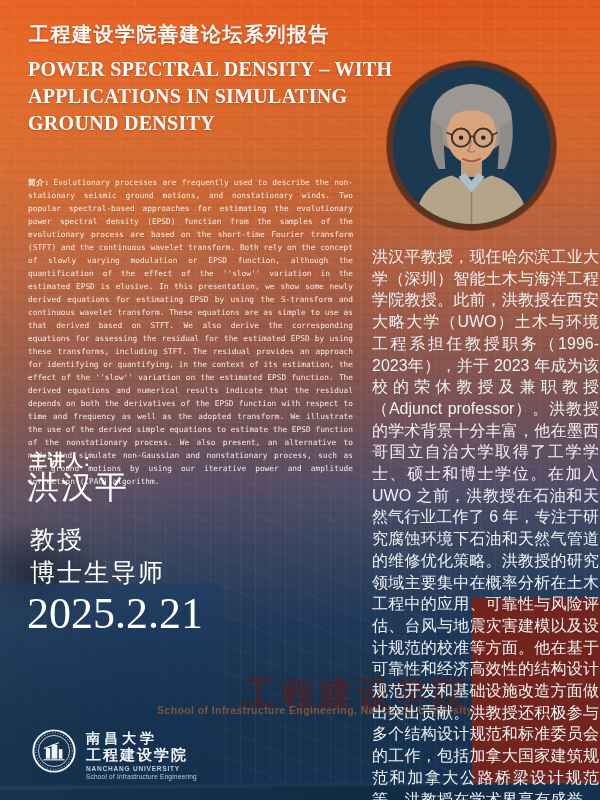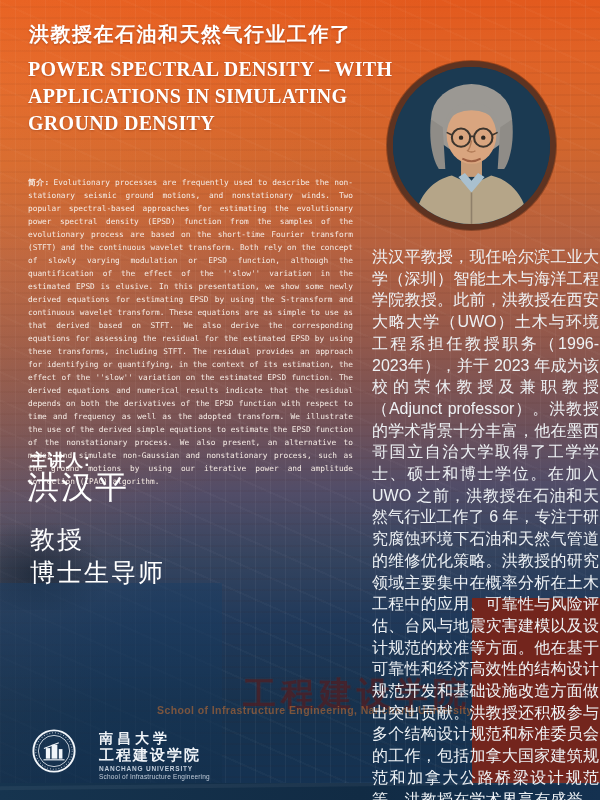--- a/index.html
+++ b/index.html
@@ -68,39 +68,39 @@
   .event-time{position:absolute;left:27px;top:639px;z-index:5;font-family:"Liberation Serif",serif;font-size:44px;line-height:1;}
   .venue{position:absolute;left:30px;top:684px;z-index:5;font-size:17px;letter-spacing:0.5px;color:#eaeff4;}
 
   
   .bio{position:absolute;left:372px;top:246px;width:227px;z-index:5;
     font-size:16px;line-height:21.7px;text-align:justify;color:#eef2f5;}
 
   
   .logo-row{position:absolute;left:31px;top:728px;z-index:5;display:flex;align-items:flex-start;}
   .seal{width:46px;height:46px;flex:0 0 auto;}
-  .logo-text{margin-left:22px;padding-top:2px;}
+  .logo-text{margin-left:9px;padding-top:2px;}
   .logo-cn-1{font-size:14px;font-weight:bold;letter-spacing:4px;line-height:16px;color:#f0f4f8;}
   .logo-cn-2{font-size:15px;font-weight:bold;letter-spacing:2px;line-height:17px;color:#f0f4f8;}
   .logo-en-1{font-size:6.5px;font-weight:bold;letter-spacing:0.8px;line-height:8px;margin-top:2px;color:#c2cdda;}
   .logo-en-2{font-size:6.5px;letter-spacing:0.2px;line-height:8px;color:#c2cdda;}
 </style>
 </head>
 <body>
 
 <div class="poster">
 
   <div class="tree"></div>
   <div class="panel-blue"></div>
   <div class="wm wm-cn">工程建设学院</div>
   <div class="wm wm-en">School of Infrastructure Engineering, Nanchang University</div>
   <div class="panel-red"></div>
   <div class="bottom-strip"></div>
 
-  <div class="series-title">洪教授在石油和天然气行业工作了</div>
+  <div class="series-title">工程建设学院善建论坛系列报告</div>
   <div class="en-title">
     <div>POWER SPECTRAL DENSITY – WITH</div>
     <div>APPLICATIONS IN SIMULATING</div>
     <div>GROUND DENSITY</div>
   </div>
 
   <div class="photo">
     <svg viewBox="0 0 120 120">
       <rect width="120" height="120" fill="#1b3a52"></rect>
 
@@ -131,20 +131,21 @@
     </svg>
   </div>
 
   <p class="abstract"><span class="lbl">简介:</span><span>Evolutionary processes are frequently used to describe the non-stationary seismic ground motions, and nonstationary winds. Two popular spectral-based approaches for estimating the evolutionary power spectral density (EPSD) function from the samples of the evolutionary process are based on the short-time Fourier transform (STFT) and the continuous wavelet transform. Both rely on the concept of slowly varying modulation or EPSD function, although the quantification of the effect of the ''slow'' variation in the estimated EPSD is elusive. In this presentation, we show some newly derived equations for estimating EPSD by using the S-transform and continuous wavelet transform. These equations are as simple to use as that derived based on STFT. We also derive the corresponding equations for assessing the residual for the estimated EPSD by using these transforms, including STFT. The residual provides an approach for identifying or quantifying, in the context of its estimation, the effect of the ''slow'' variation on the estimated EPSD function. The derived equations and numerical results indicate that the residual depends on both the derivatives of the EPSD function with respect to time and frequency as well as the adopted transform. We illustrate the use of the derived simple equations to estimate the EPSD function of the nonstationary process. We also present, an alternative to model and simulate non-Gaussian and nonstationary process, such as the ground motions by using our iterative power and amplitude correction (IPAC) algorithm.</span></p>
 
   <div class="speaker-label">主讲人:</div>
   <div class="speaker-name">洪汉平</div>
   <div class="speaker-title-1">教授</div>
   <div class="speaker-title-2">博士生导师</div>
 
+  <div class="event-date">2025.2.21</div>
 
   <div class="bio">洪汉平教授，现任哈尔滨工业大学（深圳）智能土木与海洋工程学院教授。此前，洪教授在西安大略大学（UWO）土木与环境工程系担任教授职务（1996-2023年），并于 2023 年成为该校的荣休教授及兼职教授（Adjunct professor）。洪教授的学术背景十分丰富，他在墨西哥国立自治大学取得了工学学士、硕士和博士学位。在加入 UWO 之前，洪教授在石油和天然气行业工作了 6 年，专注于研究腐蚀环境下石油和天然气管道的维修优化策略。洪教授的研究领域主要集中在概率分析在土木工程中的应用、可靠性与风险评估、台风与地震灾害建模以及设计规范的校准等方面。他在基于可靠性和经济高效性的结构设计规范开发和基础设施改造方面做出突出贡献。洪教授还积极参与多个结构设计规范和标准委员会的工作，包括加拿大国家建筑规范和加拿大公路桥梁设计规范等。洪教授在学术界享有盛誉，他是加拿大土木工程学会会士、墨西哥工程院的外籍院士以及加拿大工程院院士。</div>
 
   <div class="logo-row">
     <svg class="seal" viewBox="0 0 48 48">
       <circle cx="24" cy="24" r="21.5" fill="none" stroke="#f2f6fa" stroke-width="2"></circle>
       <circle cx="24" cy="24" r="16.3" fill="none" stroke="#f2f6fa" stroke-width="0.8"></circle>
       <circle cx="24" cy="24" r="19" fill="none" stroke="#f2f6fa" stroke-width="1.1" stroke-dasharray="0.9 2.1" opacity="0.75"></circle>
       <path d="M13.5 21.5 L29 15.5" stroke="#f2f6fa" stroke-width="1.1" fill="none"></path>
       <rect x="15.5" y="21" width="4.5" height="11" fill="#f2f6fa"></rect>

